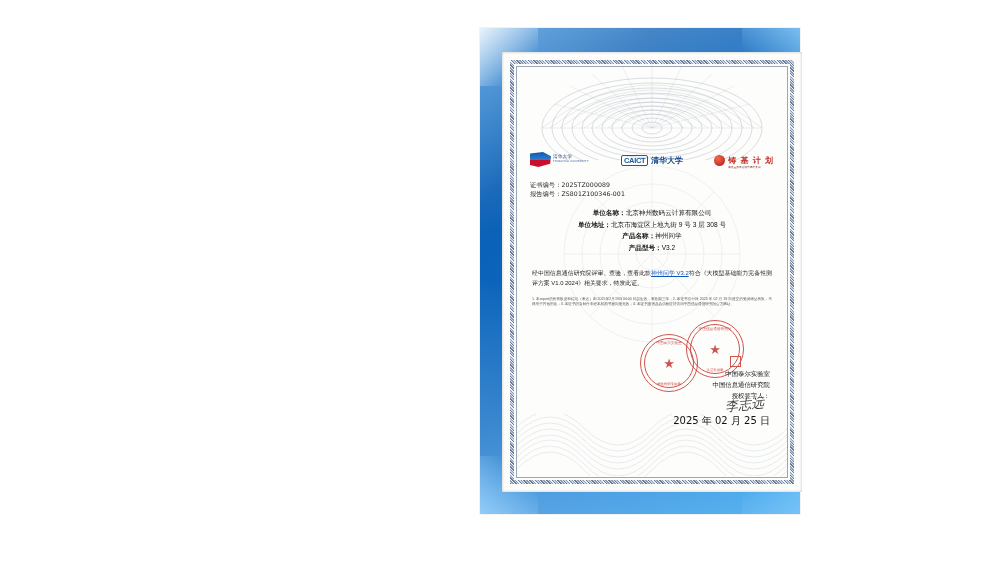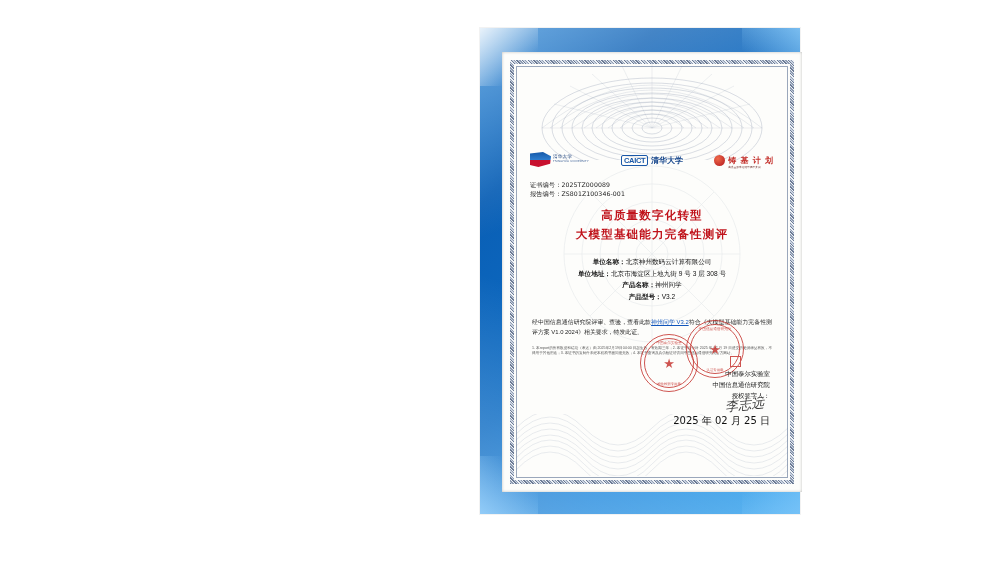--- a/index.html
+++ b/index.html
@@ -397,24 +397,20 @@
 
         <div id="serial-block">
           <div class="serial-line">
             <span>证书编号：</span><span>2025TZ000089</span>
           </div>
           <div class="serial-line">
             <span>报告编号：</span><span>ZS801Z100346-001</span>
           </div>
         </div>
 
-        <div id="title-block">
-          <div id="title-main">高质量数字化转型</div>
-          <div id="title-sub">大模型基础能力完备性测评</div>
-        </div>
 
         <div id="info-block">
           <div class="info-row">
             <span class="info-label">单位名称：</span><span>北京神州数码云计算有限公司</span>
           </div>
           <div class="info-row">
             <span class="info-label">单位地址：</span><span>北京市海淀区上地九街 9 号 3 层 308 号</span>
           </div>
           <div class="info-row">
             <span class="info-label">产品名称：</span><span>神州问学</span>

